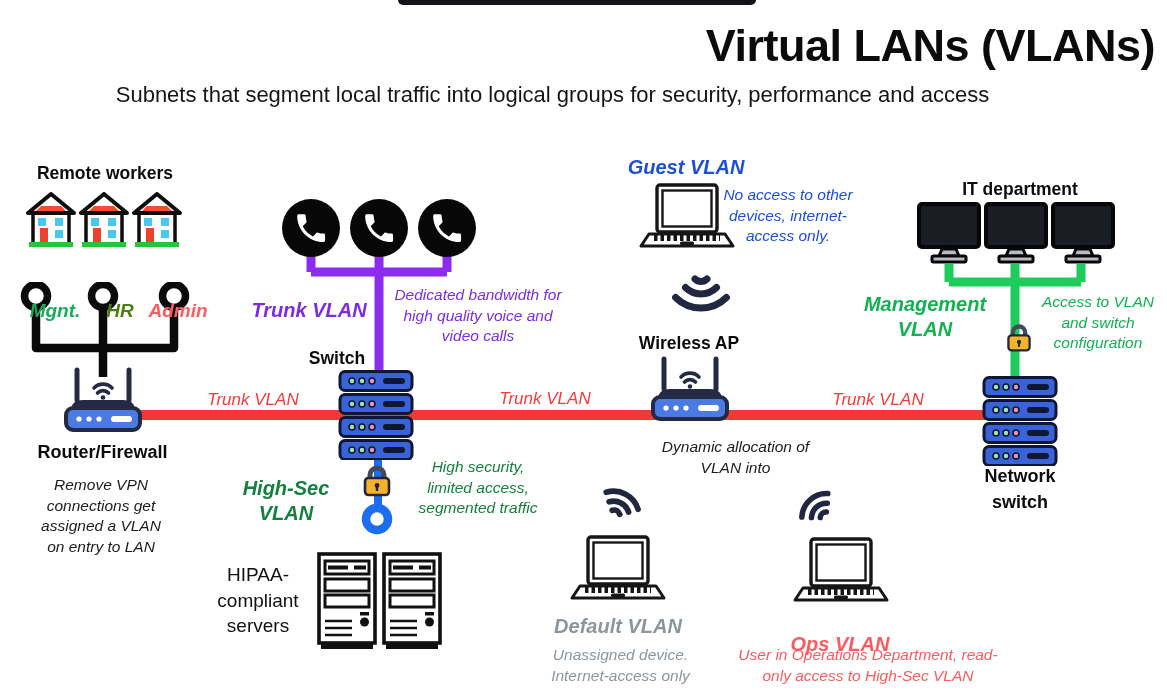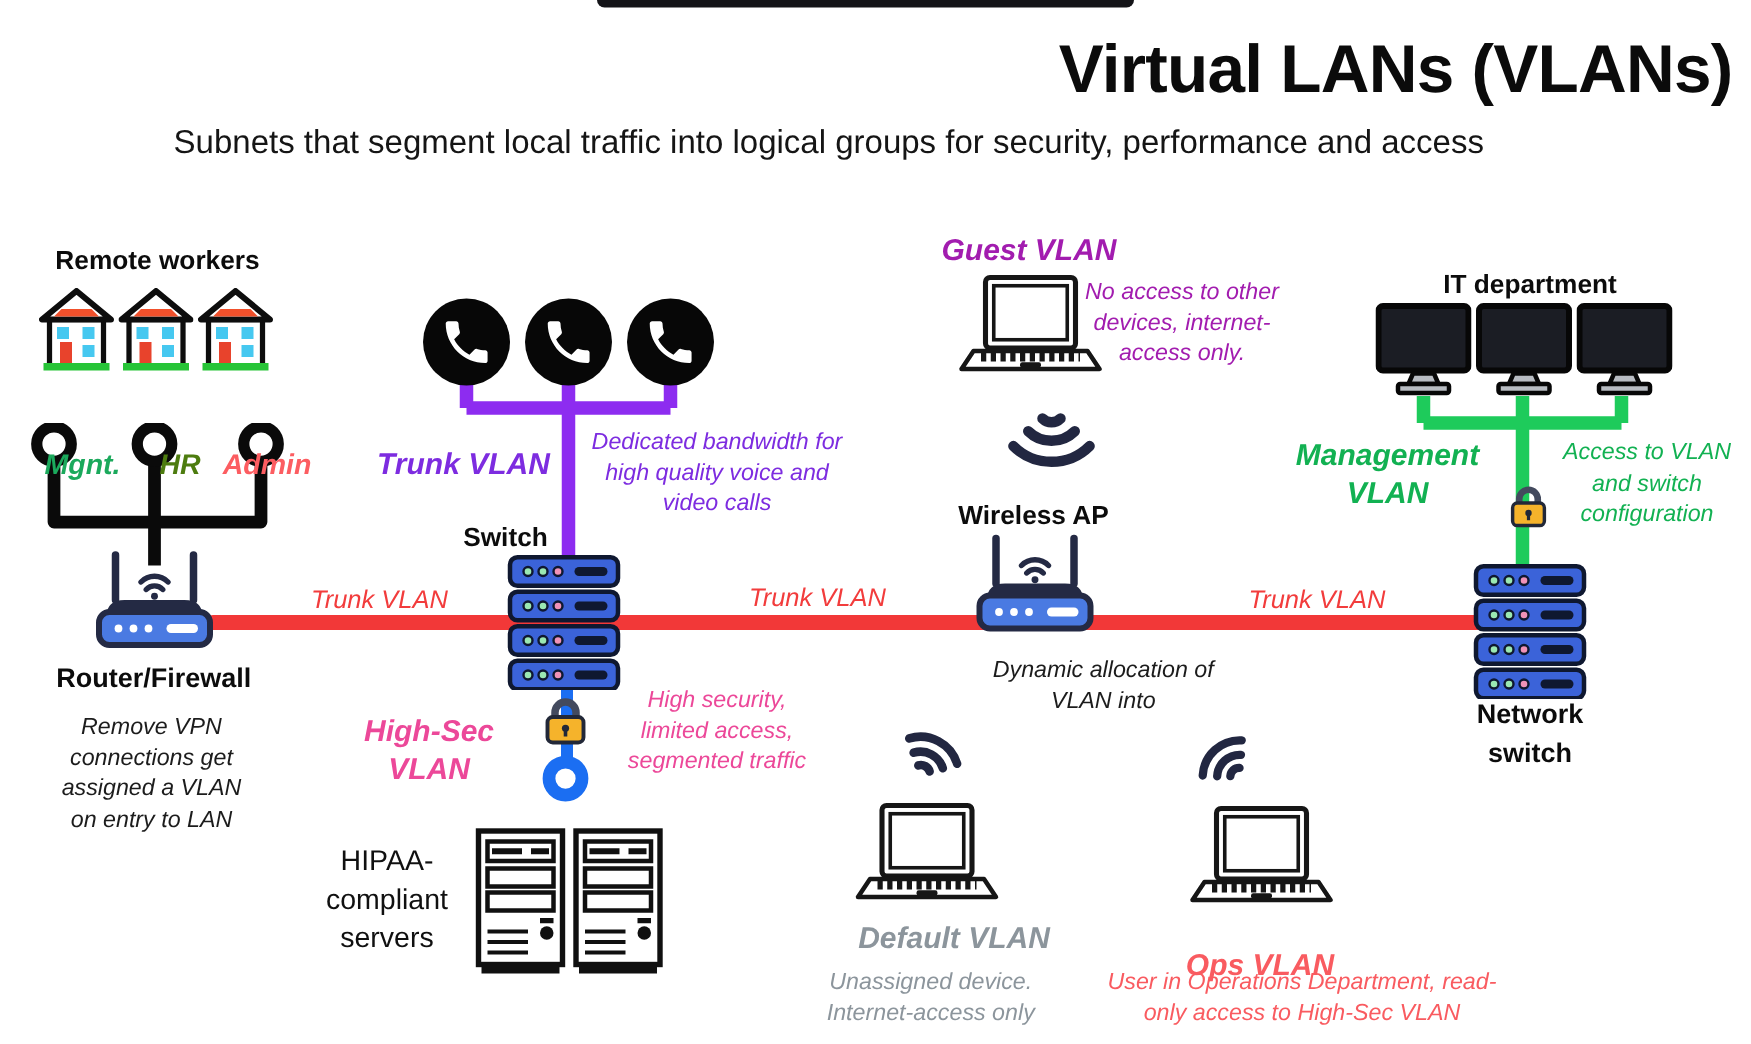--- a/index.html
+++ b/index.html
@@ -6,22 +6,22 @@
   .canvas{position:relative;width:1167px;height:696px;background:#fff;overflow:hidden;
           font-family:"Liberation Sans",sans-serif;color:#111;}
   .abs{position:absolute;}
   .title{font-size:45px;font-weight:800;text-align:center;color:#0b0b0b;letter-spacing:-.5px;}
   .subtitle{font-size:22px;text-align:center;color:#151515;}
   .hd{font-weight:700;font-size:17.5px;color:#0c0c0c;text-align:center;line-height:1.3;}
   .hd-lg{font-weight:700;font-size:18px;color:#0c0c0c;text-align:center;line-height:1.45;}
   .note{font-style:italic;font-size:15.5px;line-height:1.33;text-align:center;color:#1c1c1c;}
   .vlan{font-weight:700;font-style:italic;font-size:20px;text-align:center;line-height:1.25;}
   .plain{font-size:19px;text-align:center;line-height:1.35;color:#101010;}
-  .c-trunk{color:#f23c3c}.c-voip{color:#7d2ce0}.c-blue{color:#ec4899}.c-green{color:#12b152}
-  .c-cyan{color:#a21caf}.c-gray{color:#8c959c}.c-ops{color:#f95b60}
+  .c-trunk{color:#f23c3c}.c-voip{color:#7d2ce0}.c-blue{color:#15803d}.c-green{color:#12b152}
+  .c-cyan{color:#1d4ed8}.c-gray{color:#8c959c}.c-ops{color:#f95b60}
   .lbl-mgnt{color:#1ba95c}.lbl-hr{color:#4d7c0f}.lbl-admin{color:#fc5d61}
   .house-lbl{font-weight:700;font-style:italic;font-size:19px;text-align:center;margin-top:46px;}
   .line-red{background:#f23838;border-radius:5px;}
   .line-blue{background:#1b6ef2;}
   .topbar{background:#141418;border-radius:0 0 5px 5px;}
   svg{display:block;}
 </style>
 </head>
 <body>
 
@@ -294,21 +294,21 @@
   <svg class="abs" style="left:590px;top:482px;transform:rotate(28deg);" width="64" height="38" viewBox="0 0 90 50">
     <path d="M39 43 A8.5 8.5 0 0 1 51 43 M29.5 34.5 A22 22 0 0 1 60.5 34.5 M19.6 24.6 A36 36 0 0 1 70.4 24.6" fill="none" stroke="#222741" stroke-width="8" stroke-linecap="round"></path>
   </svg>
   <svg class="abs" style="left:568px;top:535px;" width="100" height="72" viewBox="0 0 100 72">
     <rect x="20" y="2" width="60" height="47" rx="3" fill="#fff" stroke="#161616" stroke-width="3.4"></rect>
     <rect x="25.5" y="7.5" width="49" height="36" fill="#fff" stroke="#161616" stroke-width="2.4"></rect>
     <path d="M12 51 H88 L96 63 H4 Z" fill="#fff" stroke="#161616" stroke-width="3" stroke-linejoin="round"></path>
     <line x1="17" y1="55" x2="83" y2="55" stroke="#161616" stroke-width="6" stroke-dasharray="3.5 3"></line>
     <rect x="43" y="58.5" width="14" height="3.5" rx="1.5" fill="#161616"></rect>
   </svg>
-  <div class="abs vlan c-gray" style="left:566px;top:614px;width:140px;">Default VLAN</div>
+  <div class="abs vlan c-gray" style="left:548px;top:614px;width:140px;">Default VLAN</div>
   <div class="abs note c-gray" style="left:538px;top:645px;width:165px;">Unassigned device. Internet-access only</div>
 
   <svg class="abs" style="left:784px;top:487px;transform:rotate(-42deg);" width="62" height="37" viewBox="0 0 90 50">
     <path d="M39 43 A8.5 8.5 0 0 1 51 43 M29.5 34.5 A22 22 0 0 1 60.5 34.5 M19.6 24.6 A36 36 0 0 1 70.4 24.6" fill="none" stroke="#222741" stroke-width="8" stroke-linecap="round"></path>
   </svg>
   <svg class="abs" style="left:791px;top:537px;" width="100" height="72" viewBox="0 0 100 72">
     <rect x="20" y="2" width="60" height="47" rx="3" fill="#fff" stroke="#161616" stroke-width="3.4"></rect>
     <rect x="25.5" y="7.5" width="49" height="36" fill="#fff" stroke="#161616" stroke-width="2.4"></rect>
     <path d="M12 51 H88 L96 63 H4 Z" fill="#fff" stroke="#161616" stroke-width="3" stroke-linejoin="round"></path>
     <line x1="17" y1="55" x2="83" y2="55" stroke="#161616" stroke-width="6" stroke-dasharray="3.5 3"></line>

